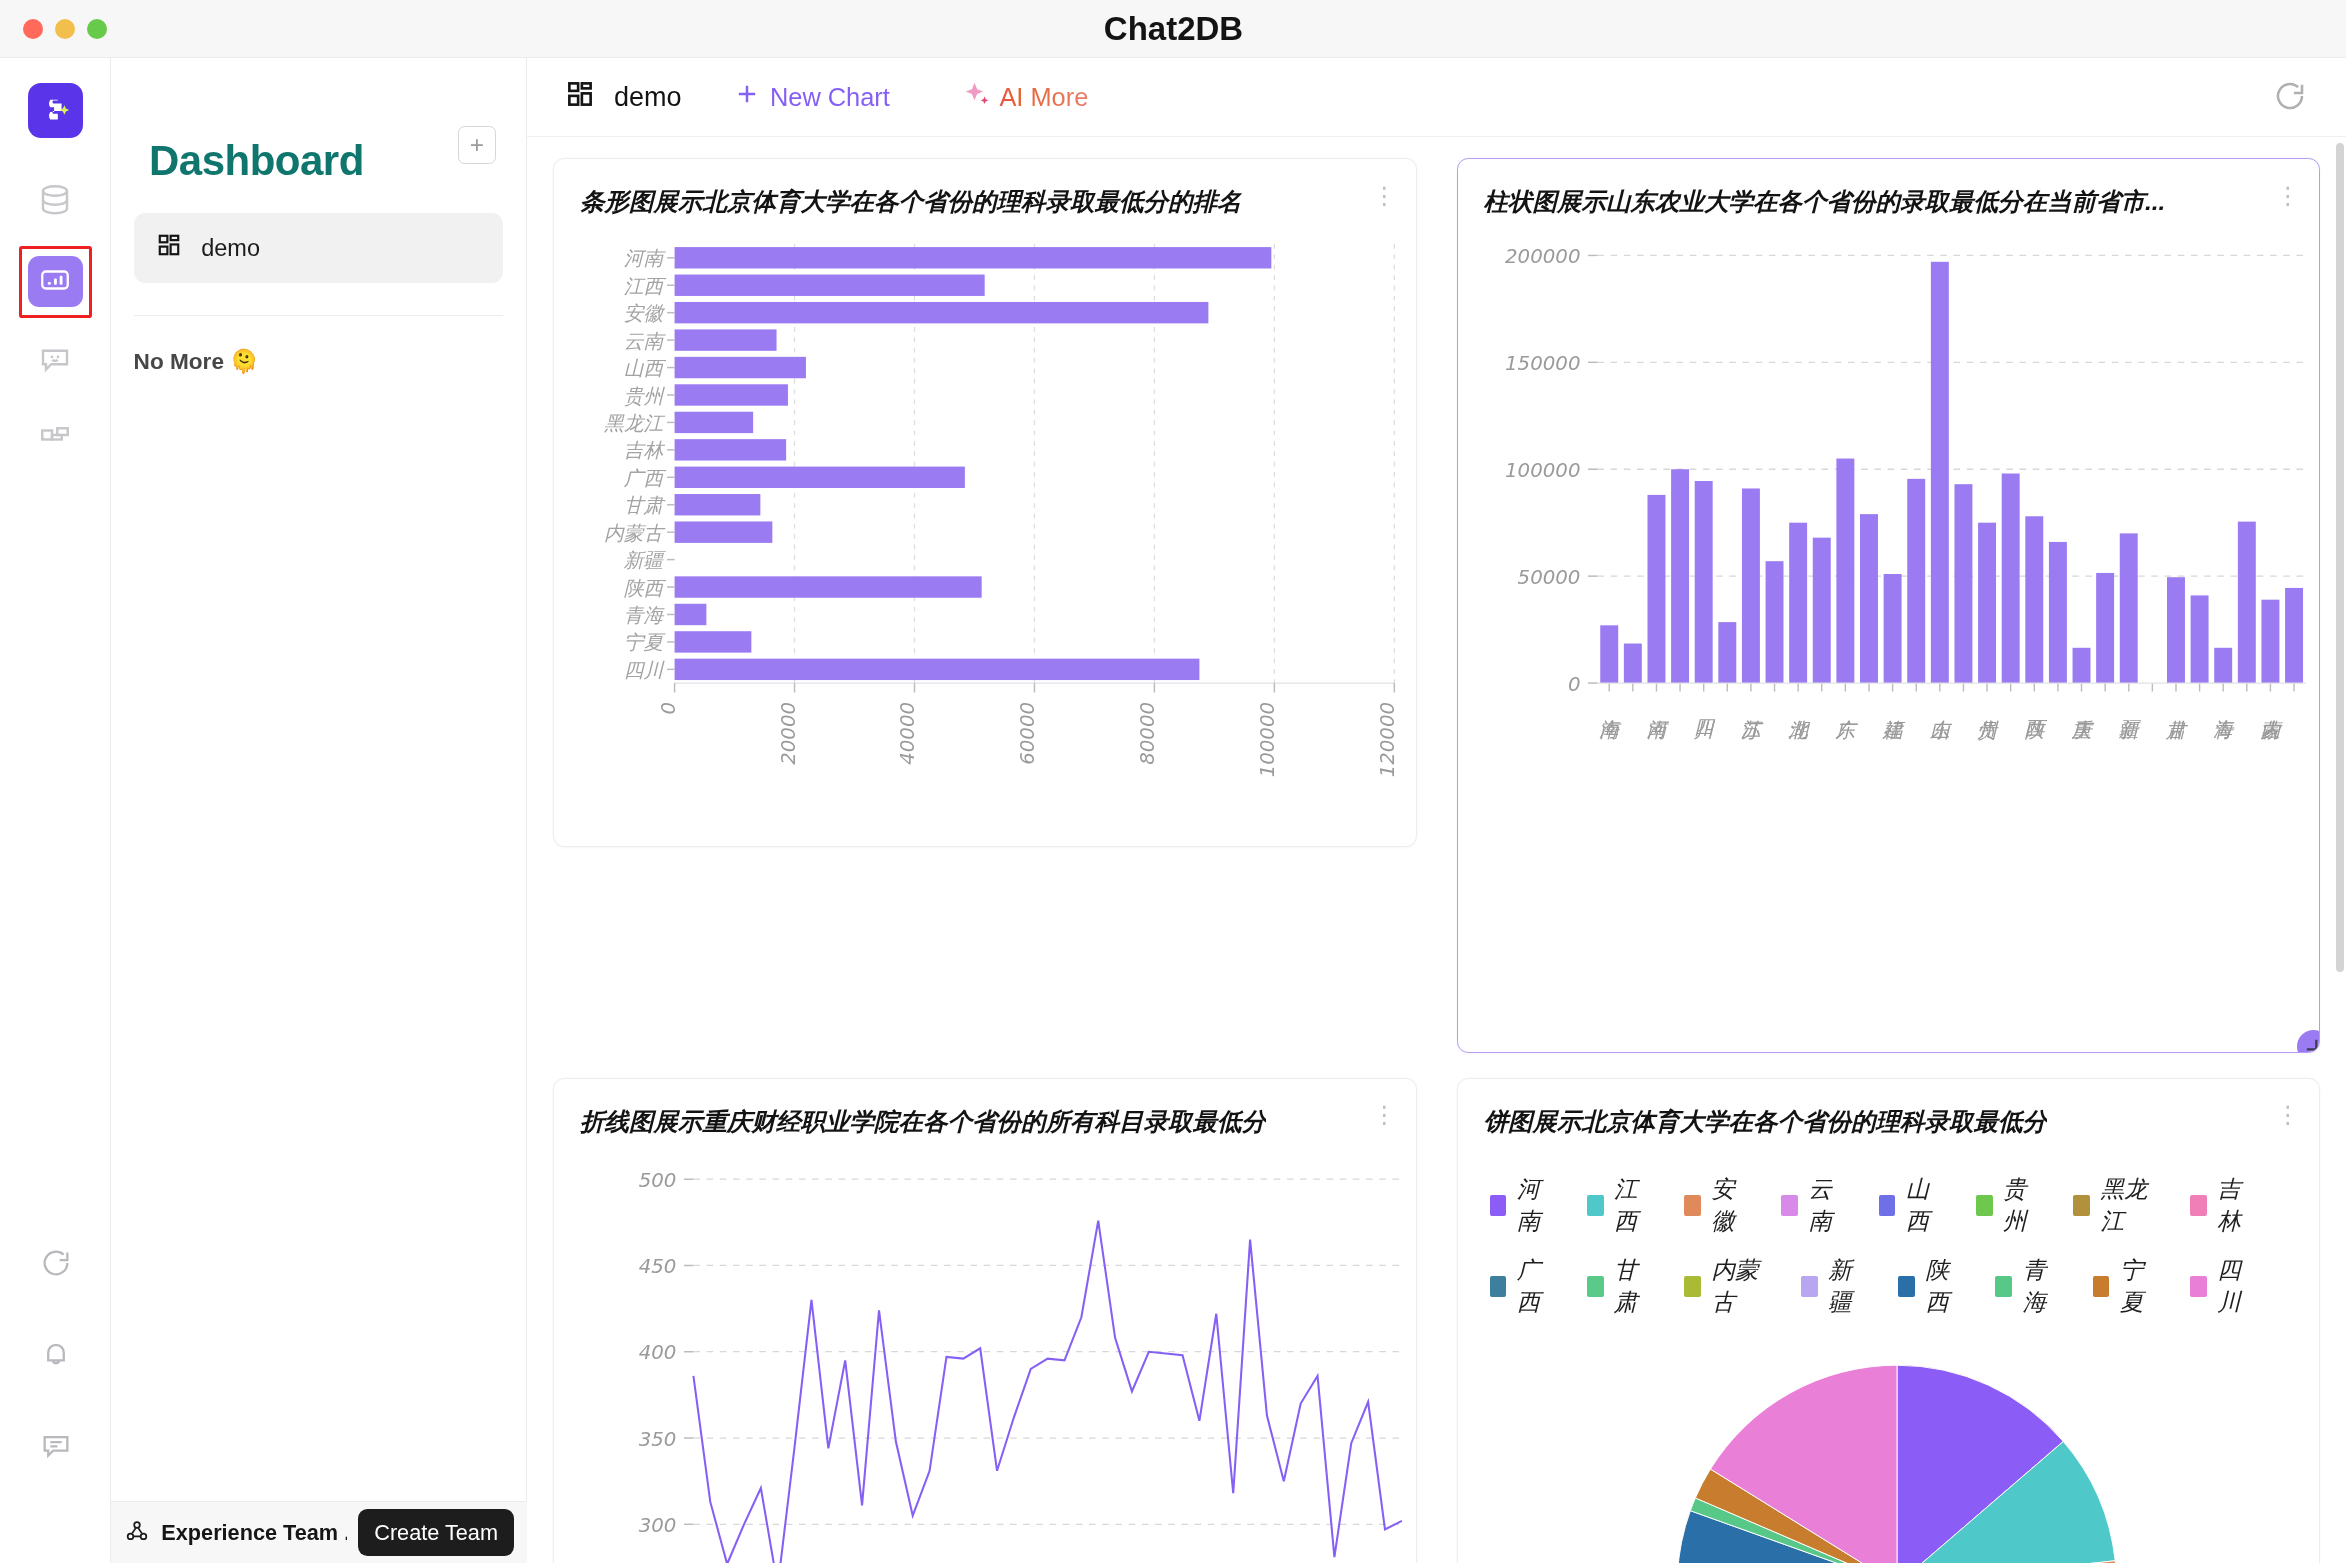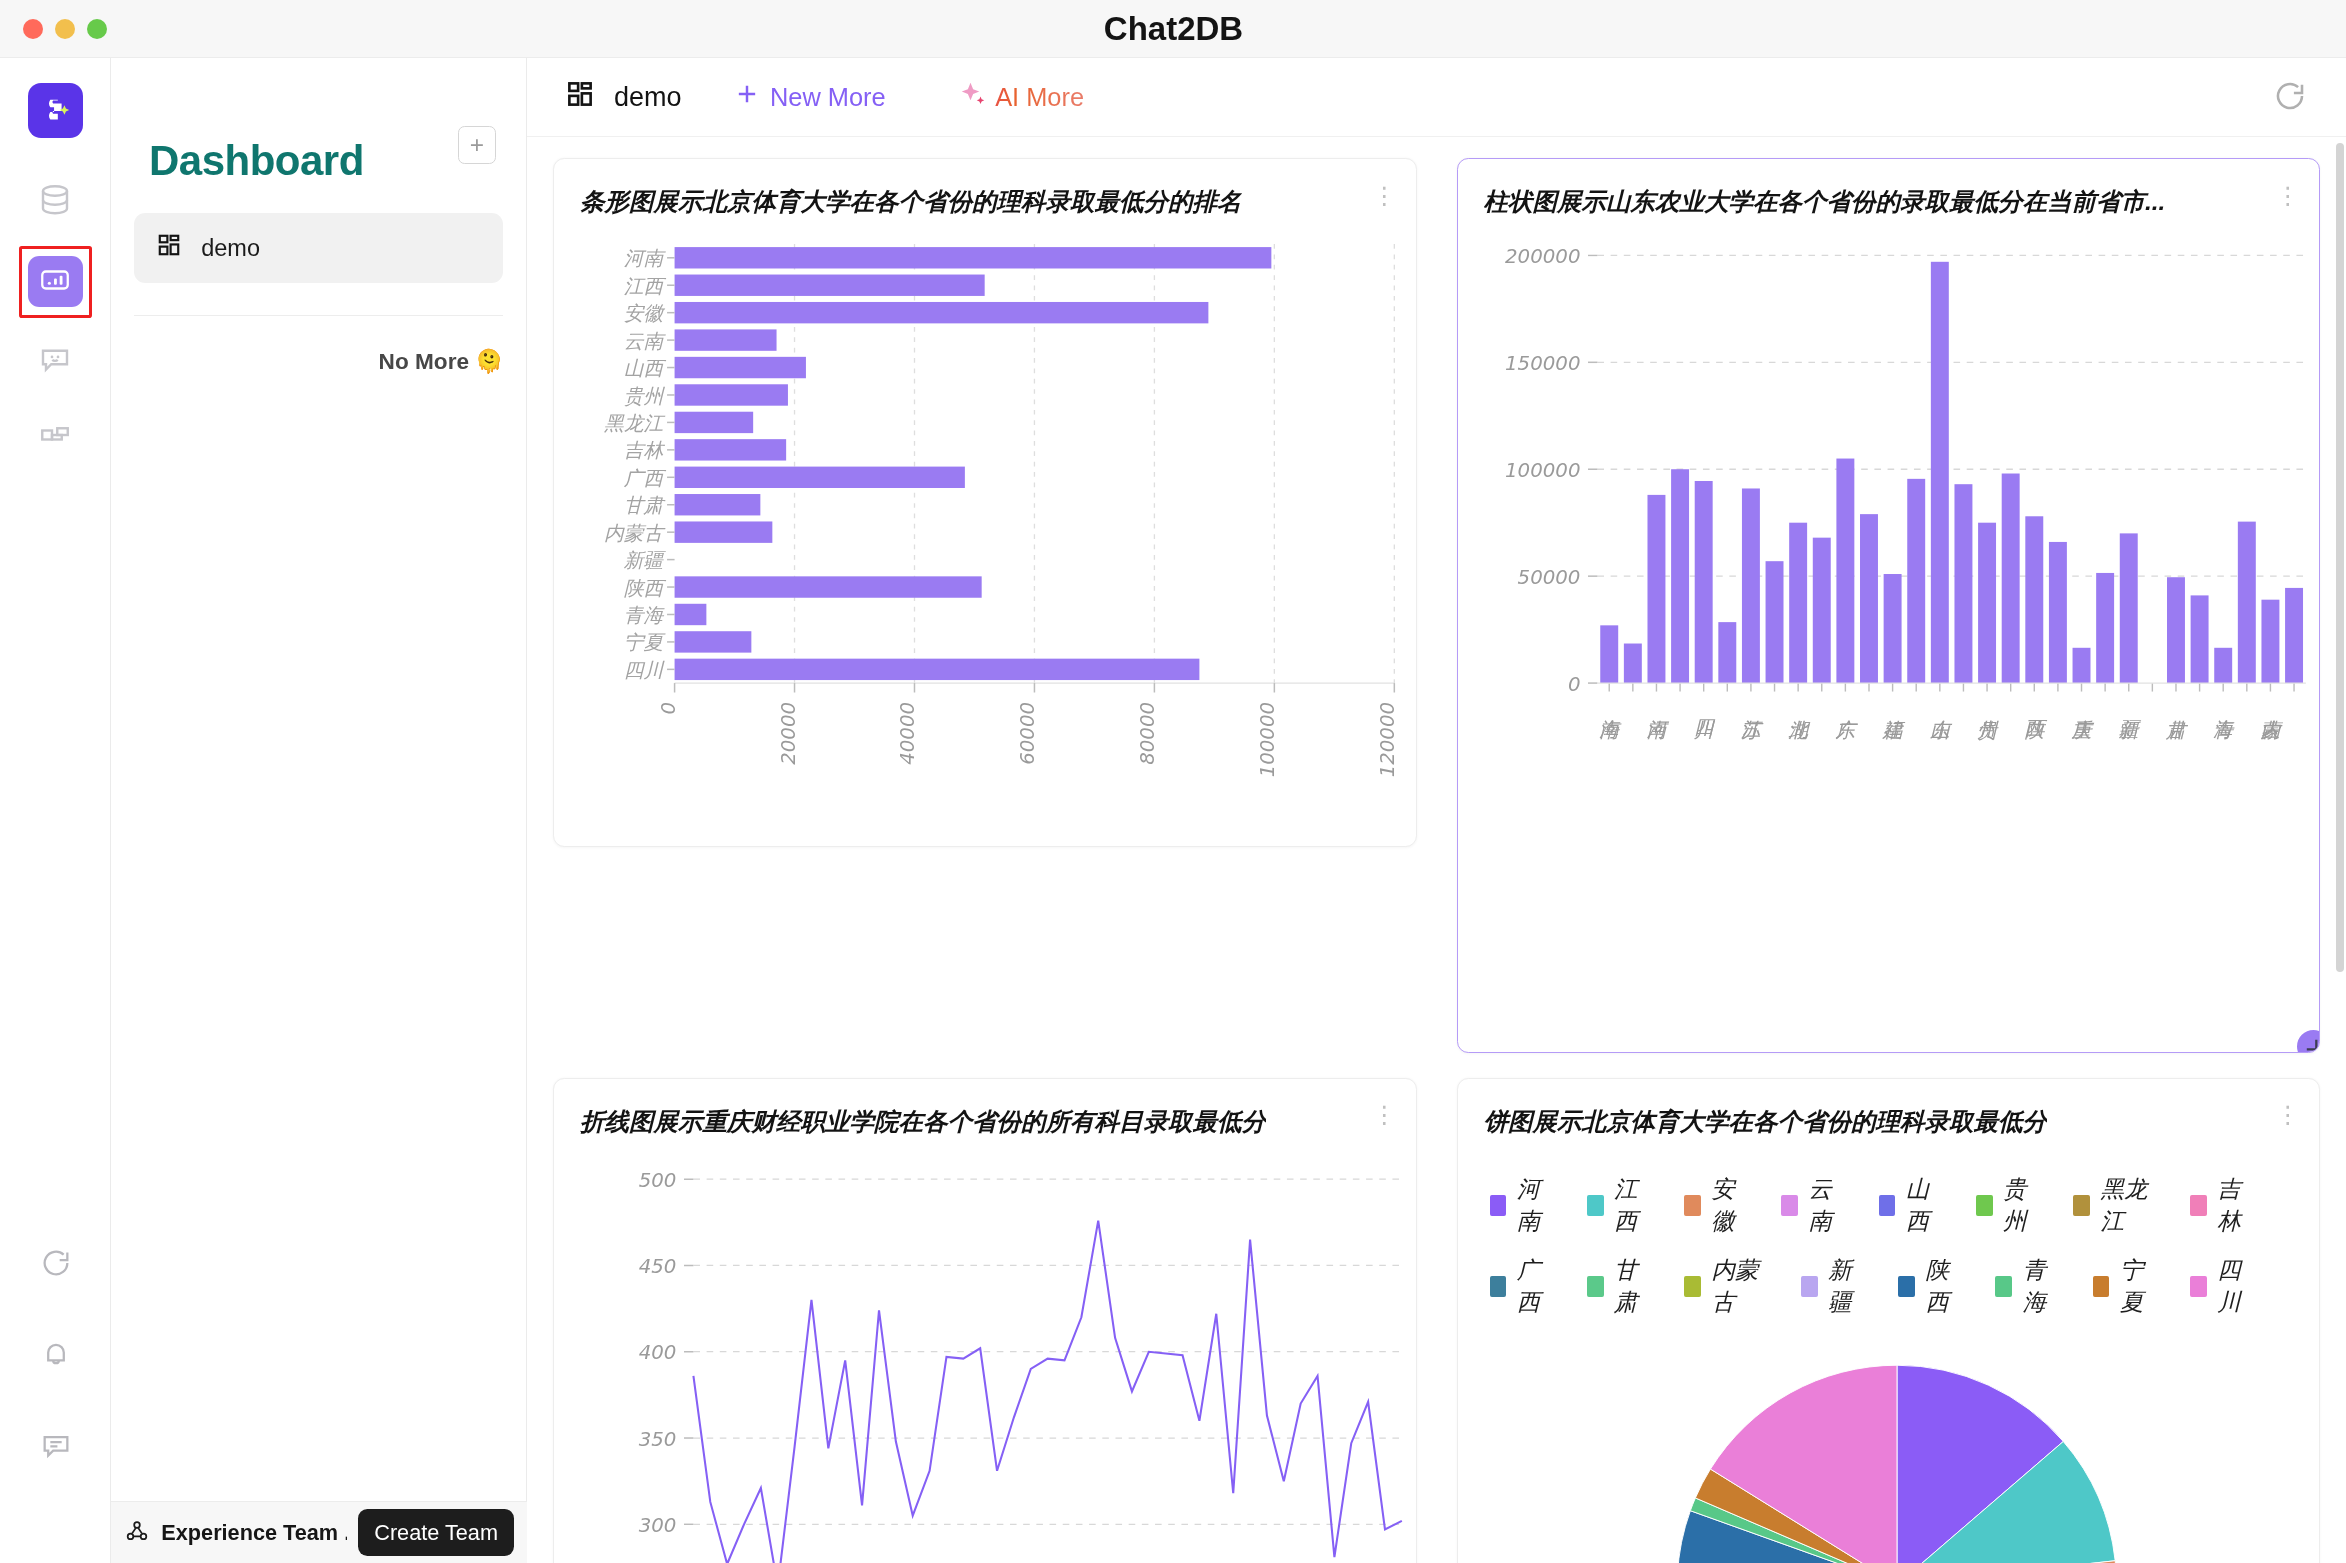--- a/index.html
+++ b/index.html
@@ -72,21 +72,21 @@
     color: #9b9b9b; font-size: 24.5px; line-height: 1;
   }
   #dash-list { margin-top: 28px; padding: 0 22.6px; }
   .dash-item {
     display: flex; align-items: center; gap: 19px;
     height: 70px; padding: 0 22.6px;
     background: #f1f1f1; border-radius: 11.3px;
     font-size: 23.5px; color: #1b1b1b;
   }
   #no-more {
-    margin-top: 32px; text-align: right;
+    margin-top: 32px; text-align: left;
     font-size: 22.6px; font-weight: bold; color: #474747;
     border-top: 0.9px solid #ededed; padding-top: 32px;
   }
   #team-bar {
     position: absolute; bottom: 0; left: 0; width: 416px; height: 62px;
     background: #f7f7f7; border-top: 0.9px solid #ececec;
     display: flex; align-items: center; padding: 0 13px; gap: 11.3px;
   }
   #team-name {
     font-size: 21.7px; font-weight: bold; color: #161616;
@@ -309,21 +309,21 @@
       </span>
       <span>demo</span>
     </div>
 
     <div id="tb-new">
       <span>
         <svg width="28" height="28" viewBox="0 0 24 24" stroke="#8560f5" stroke-width="2.1" fill="none">
           <path d="M12 5v14M5 12h14"></path>
         </svg>
       </span>
-      <span>New More</span>
+      <span>New Chart</span>
     </div>
 
     <div id="tb-ai">
       <span style="-webkit-text-fill-color:initial;">
         <svg width="30" height="30" viewBox="0 0 24 24">
           <path d="M10 3 l2.1 5.1 L17 10 l-4.9 1.9 L10 17 l-2.1-5.1 L3 10 l4.9-1.9 z" fill="#ef9bc4"></path>
           <path d="M18 14 l.9 2.1 L21 17 l-2.1.9 L18 20 l-.9-2.1 L15 17 l2.1-.9 z" fill="#e7446f"></path>
         </svg>
       </span>
       <span>AI More</span>

